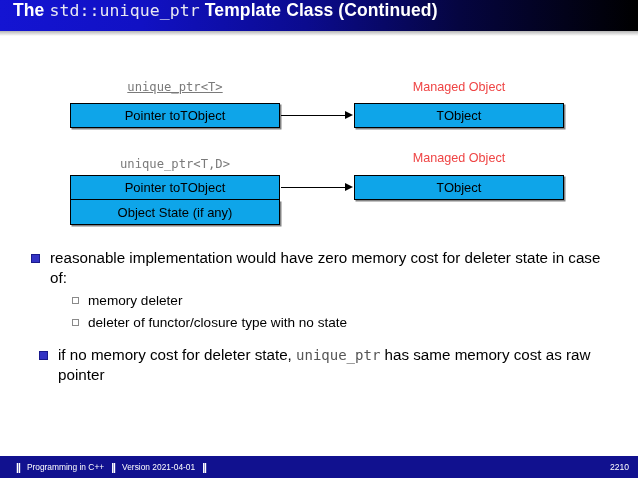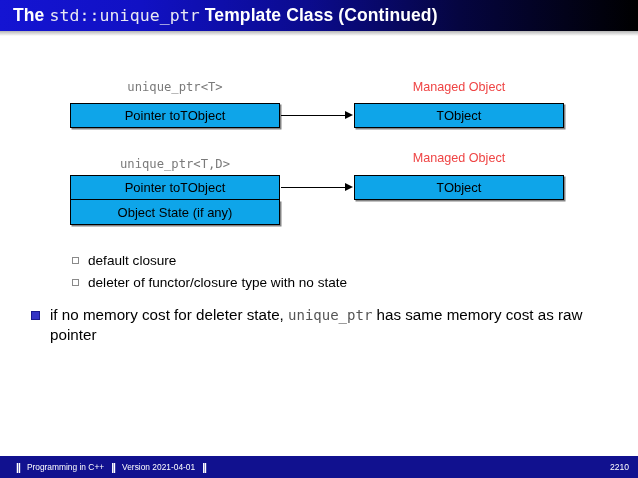--- a/index.html
+++ b/index.html
@@ -17,21 +17,21 @@
 
   
   .titlebar {
     position: absolute;
     left: 0; top: 0;
     width: 638px;
     height: 31px;
     background: linear-gradient(to right, #1414d2 0%, #1111c4 22%, #0b0b8e 48%, #050540 72%, #000000 100%);
     box-sizing: border-box;
     display: flex;
-    align-items: center;
+    align-items: flex-start;
   }
   .titlebar-shadow {
     position: absolute;
     left: 0; top: 31px;
     width: 638px;
     height: 5px;
     background: linear-gradient(to bottom, rgba(120,120,120,0.55), rgba(255,255,255,0));
   }
   .title-text {
     color: #ffffff;
@@ -175,21 +175,21 @@
 </style>
 </head>
 <body>
 
 <div class="titlebar">
   <div class="title-text"><span>The </span><span class="mono">std::unique_ptr</span><span> Template Class (Continued)</span></div>
 </div>
 <div class="titlebar-shadow"></div>
 
 <div>
-  <div class="boxlabel mono" style="left:70px; top:80px; width:210px;">unique_ptr&lt;T&gt;</div>
+  <div class="boxlabel mono" style="left:70px; top:80px; width:210px;text-decoration:underline;">unique_ptr&lt;T&gt;</div>
   <div class="boxlabel plain" style="left:354px; top:80px; width:210px;">Managed Object</div>
 
   <div class="node" style="left:70px; top:103px; width:210px; height:25px;">
     <span>Pointer to </span>
       <span class="m">T</span>
       <span> Object</span>
   </div>
 
   <div class="arrow-line" style="left:281px; top:115px; width:64px;"></div>
   <div class="arrow-head" style="left:345px; top:111px;"></div>
@@ -219,32 +219,36 @@
 
   <div class="node" style="left:354px; top:175px; width:210px; height:25px;">
     <span></span>
       <span class="m">T</span>
       <span> Object</span>
   </div>
 </div>
 
 <div class="content">
 
+  <div class="bullet-row level1">
+    <span class="bullet-marker"></span>
+    <span class="bullet-text">reasonable implementation would have zero memory cost for deleter state in case of:</span>
+  </div>
 
   <div class="bullet-row level2">
     <span class="sub-marker"></span>
-    <span class="sub-text">default closure</span>
+    <span class="sub-text">memory deleter</span>
   </div>
 
   <div class="bullet-row level2">
     <span class="sub-marker"></span>
     <span class="sub-text">deleter of functor/closure type with no state</span>
   </div>
 
-  <div class="bullet-row level1" style="margin-top:13px;">
+  <div class="bullet-row level1" style="margin-top:13px;margin-left:8px;">
     <span class="bullet-marker"></span>
     <span class="bullet-text"><span>if no memory cost for deleter state, </span><span class="mono">unique_ptr</span><span> has same memory cost as raw pointer</span></span>
   </div>
 
 </div>
 
 <div class="footer">
   <div class="footer-left">
     <span class="footer-sep">||</span>
     <span>Programming in C++</span>

